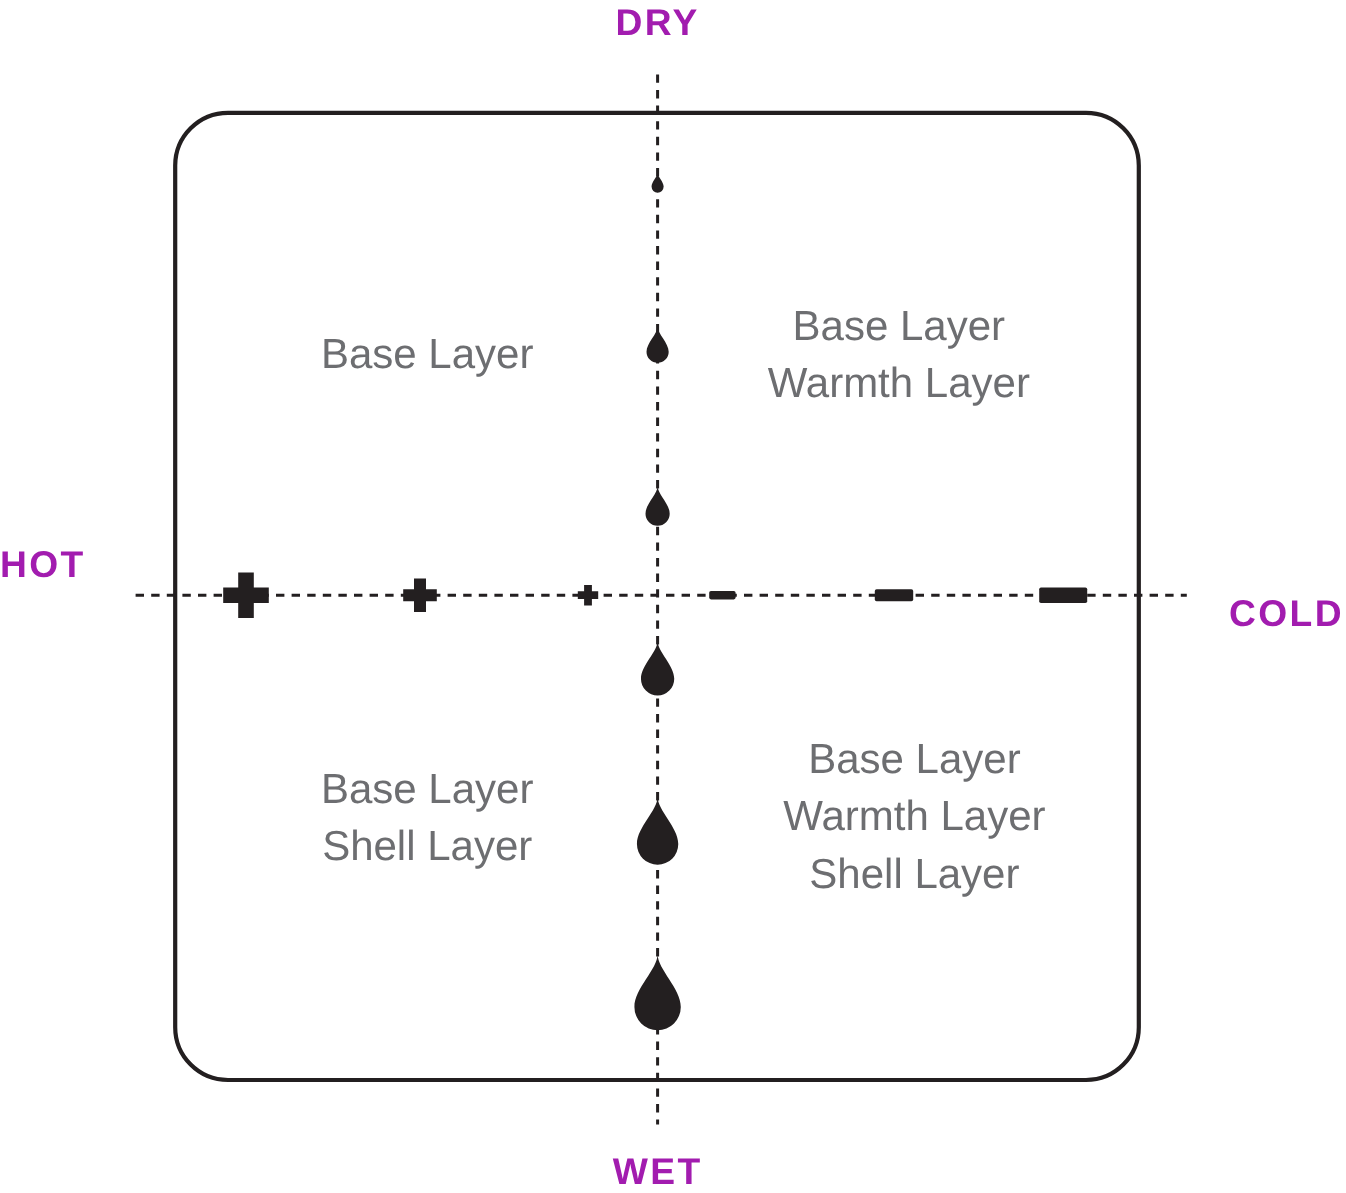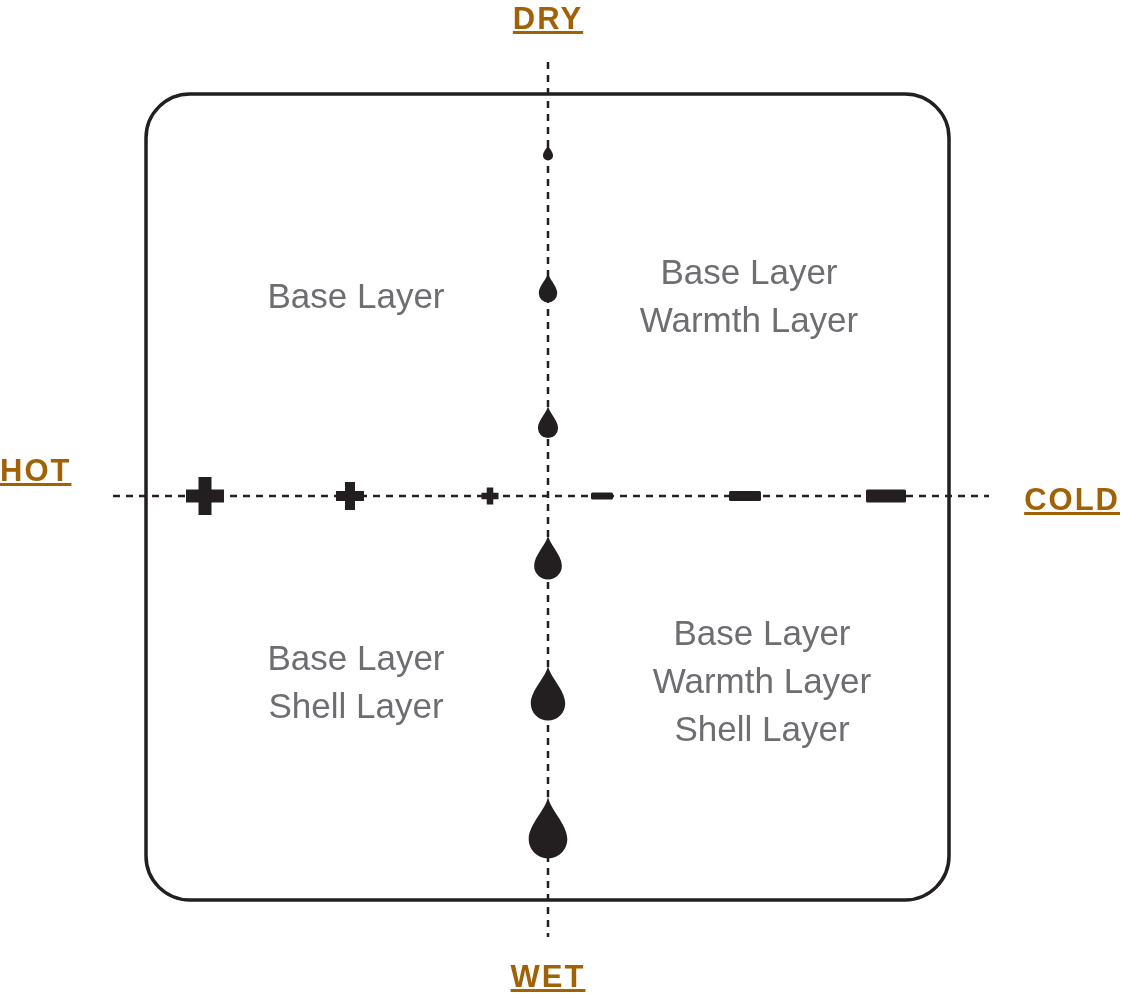--- a/index.html
+++ b/index.html
@@ -8,31 +8,30 @@
     position: relative;
     width: 1122px;
     height: 994px;
     background: #ffffff;
     font-family: "Liberation Sans", sans-serif;
     overflow: hidden;
   }
   .stage > svg { position: absolute; left: 0; top: 0; }
   .axis-label {
     position: absolute;
-    color: #a16207;
+    color: #a21caf;
     font-weight: bold;
     font-size: 31px;
     letter-spacing: 2px;
     white-space: nowrap;
-    text-decoration: underline;
   }
   .axis-top    { left: 548px; top: 1px;   transform: translateX(-50%); }
   .axis-bottom { left: 548px; top: 959px; transform: translateX(-50%); text-align: center; }
   .axis-left   { left: 0px;   top: 471px; transform: translateY(-50%); }
-  .axis-right  { right: 2px;  top: 500px; transform: translateY(-50%); }
+  .axis-right  { right: 2px;  top: 512px; transform: translateY(-50%); }
   .quad {
     position: absolute;
     transform: translate(-50%, -50%);
     text-align: center;
     color: #6d6e71;
     font-size: 35px;
     line-height: 48px;
     white-space: nowrap;
   }
   .q-tl { left: 356px; top: 296px; }

